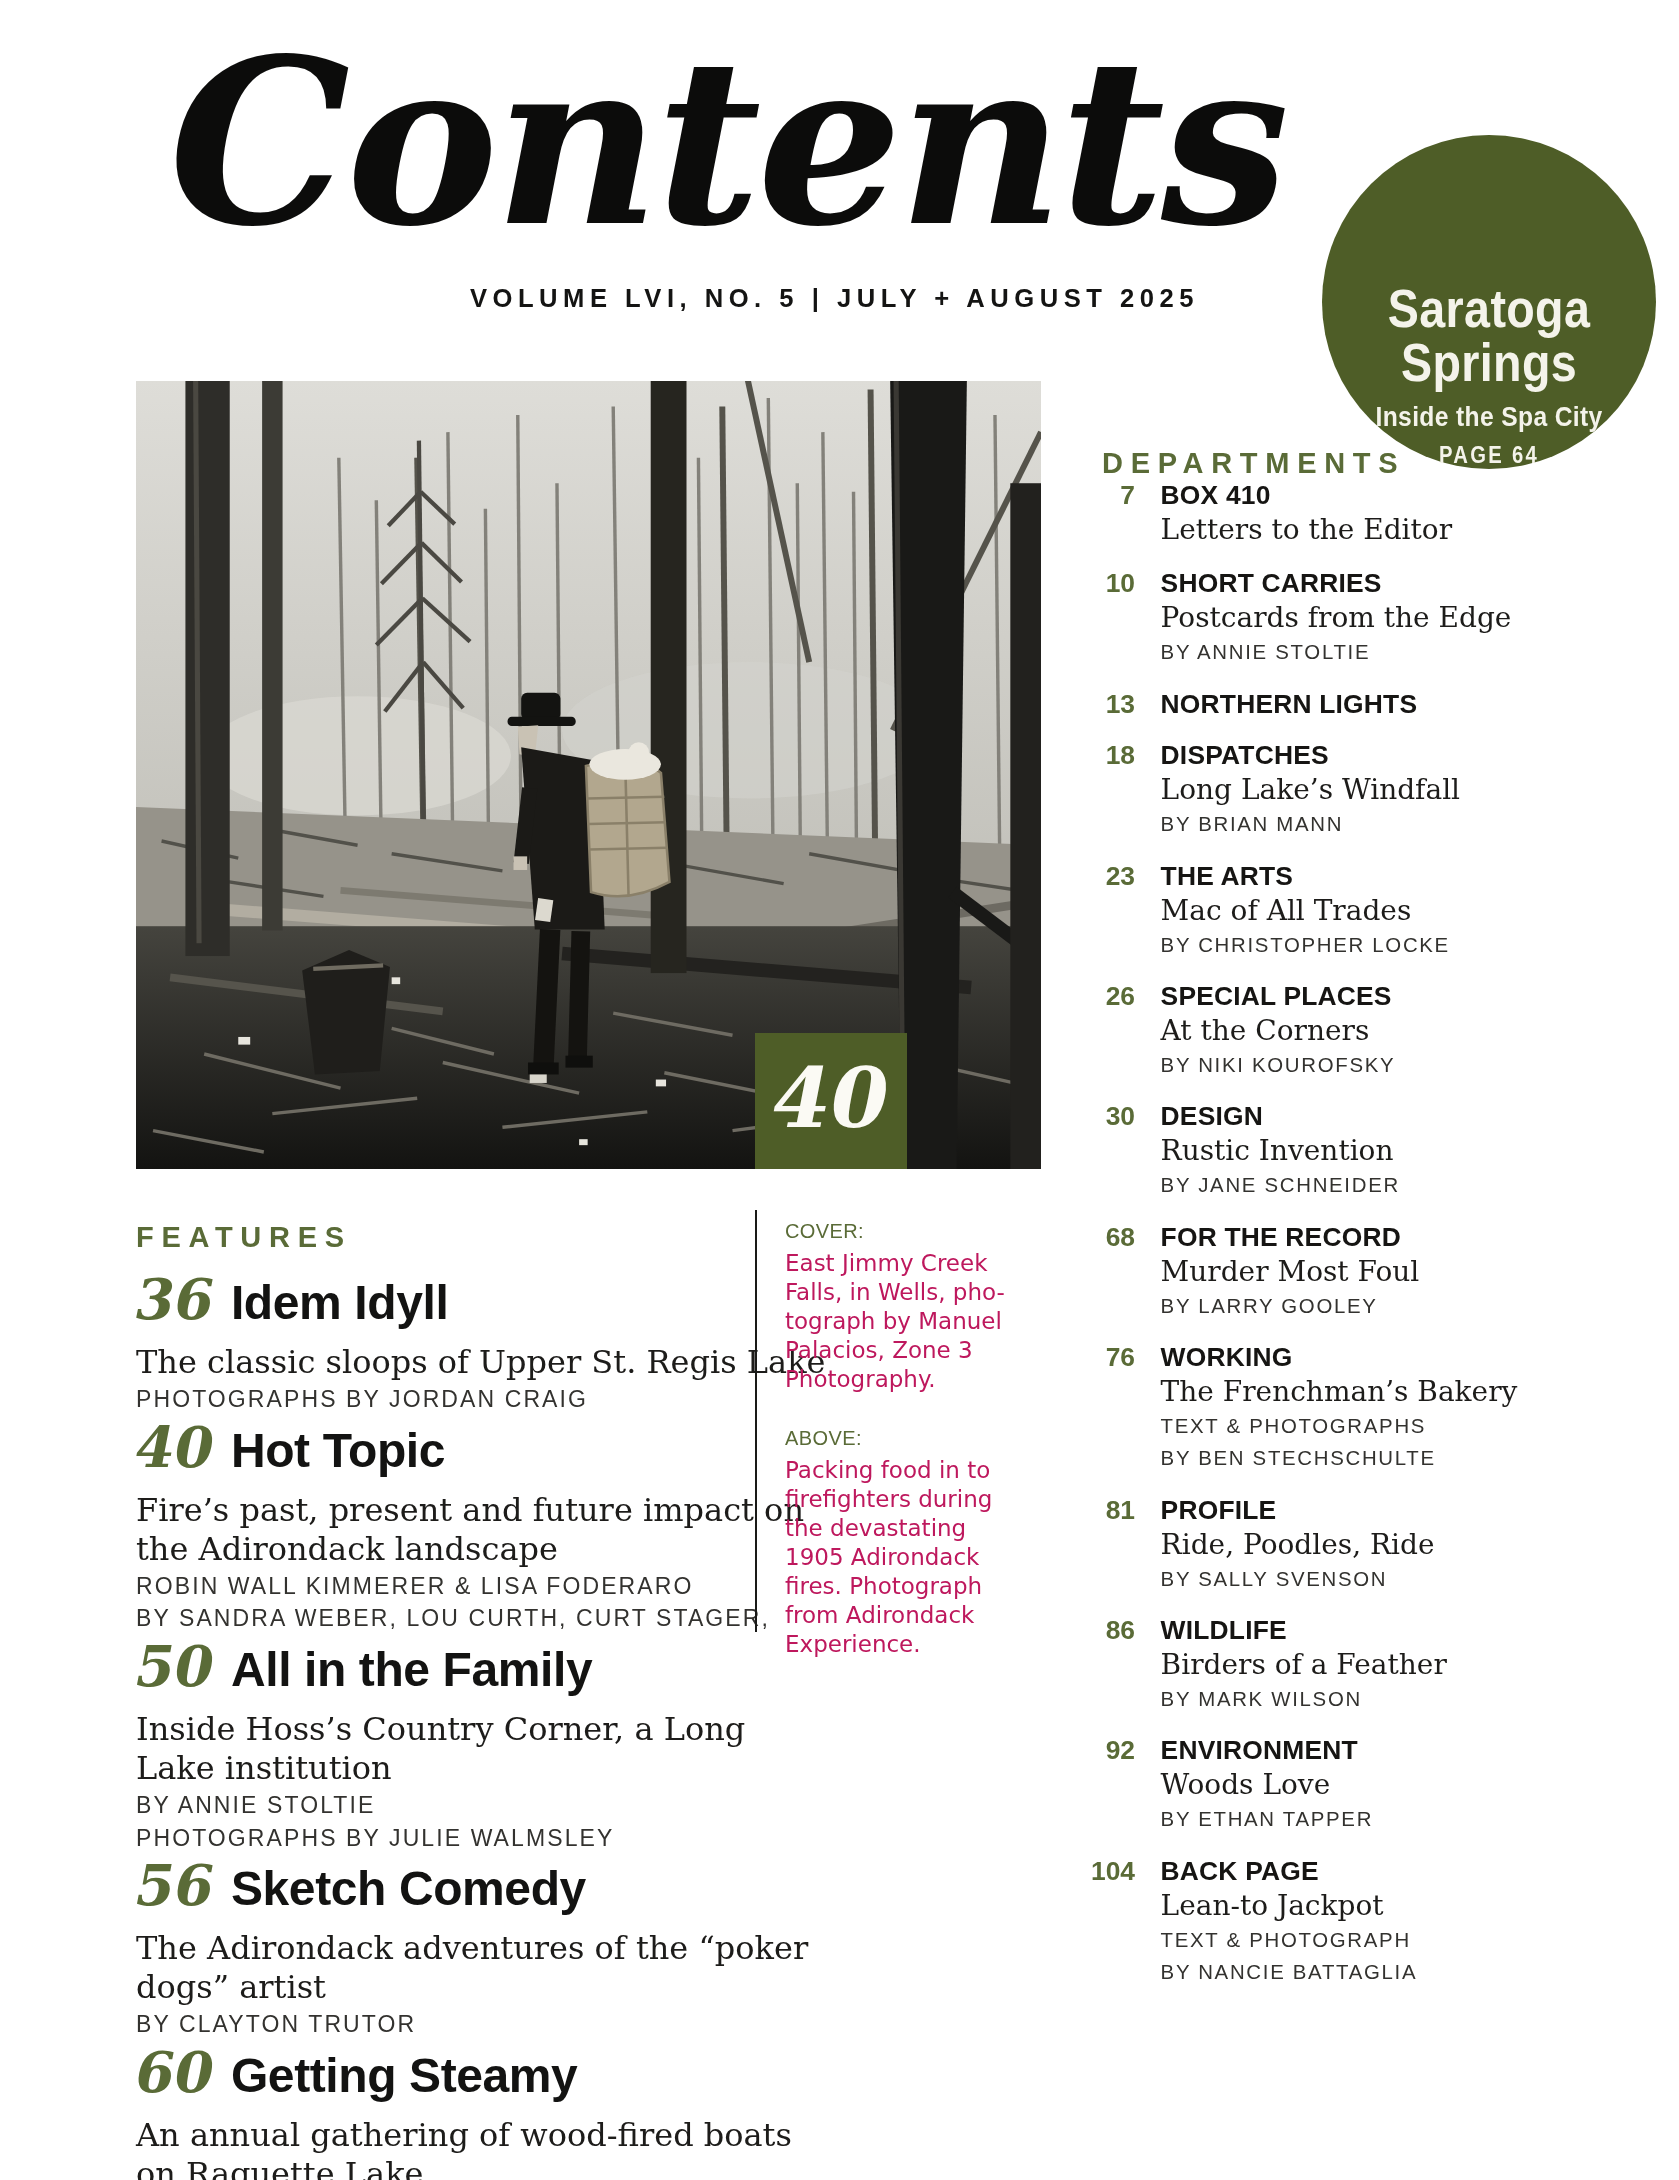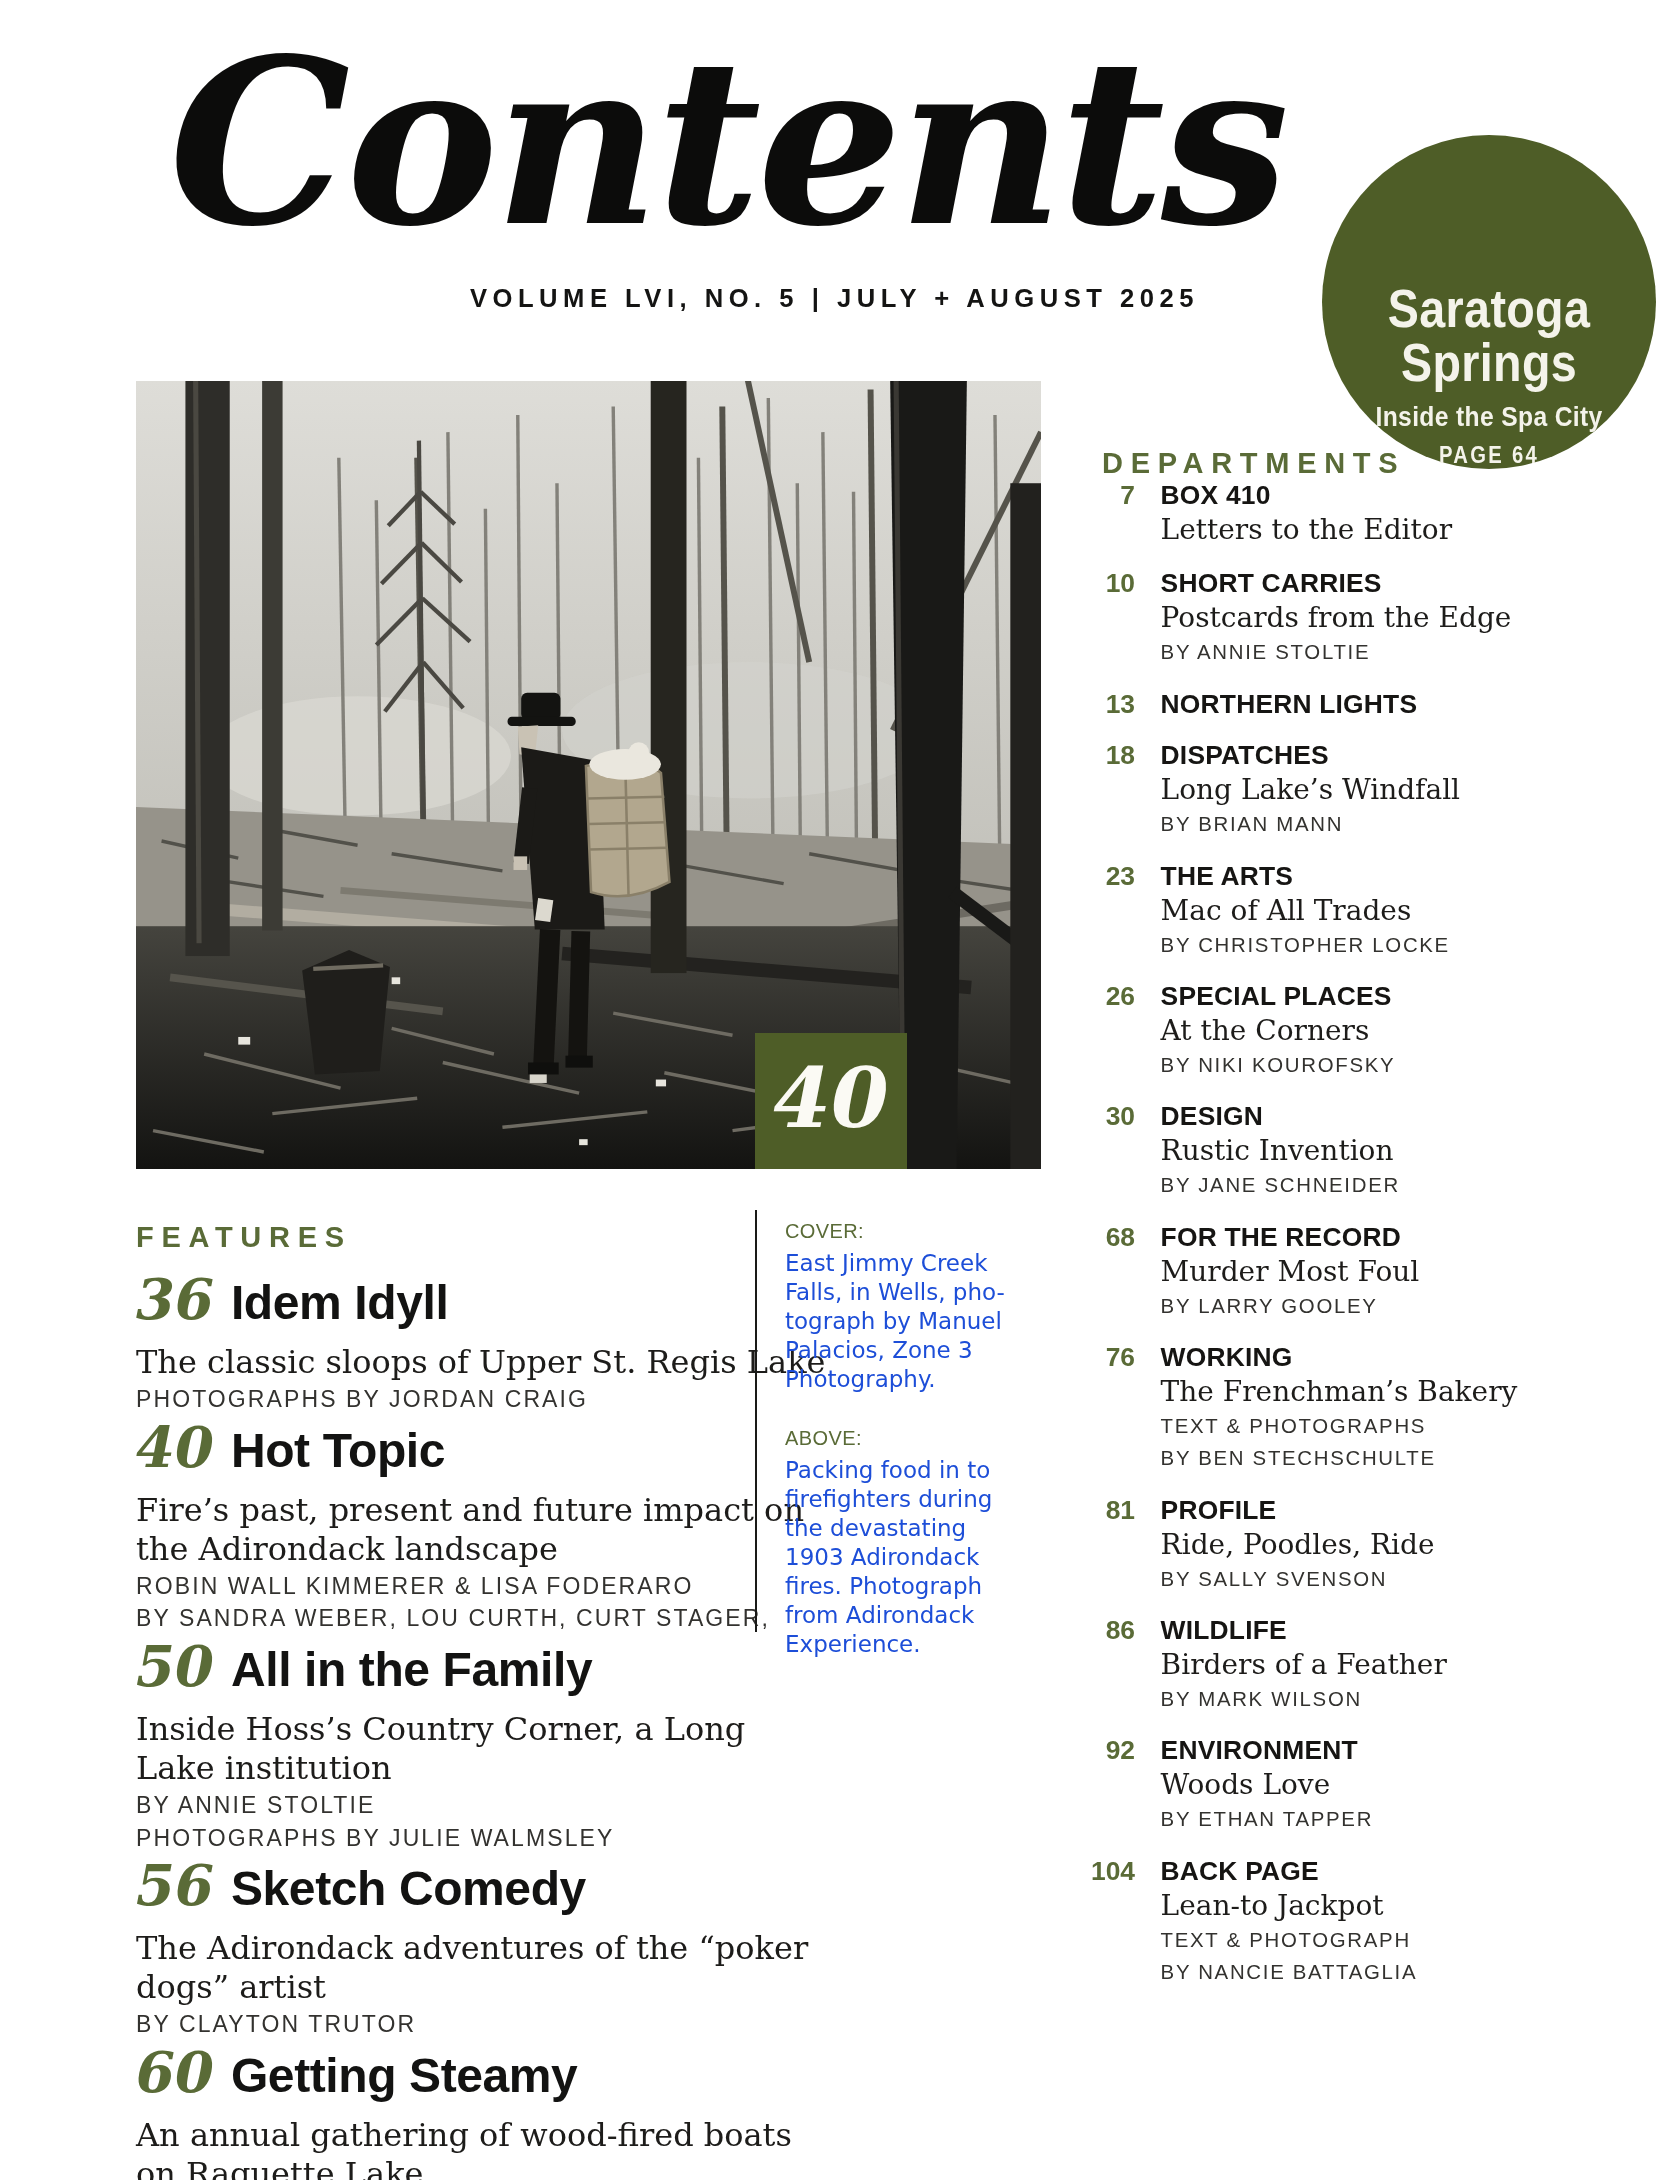--- a/index.html
+++ b/index.html
@@ -42,21 +42,21 @@
   .feat-sub{font-family:"DejaVu Serif",serif;font-size:32px;line-height:39px;color:#1d1c1a;}
   .feat-by{font-size:23px;letter-spacing:2.1px;color:#33322f;line-height:29px;margin-top:3.4px;font-weight:500;}
 
   
   .v-divider{position:absolute;left:755px;top:1210px;width:1.7px;height:422px;background:#1a1a18;}
 
   
   .cover-col{position:absolute;left:785px;top:1213px;width:249px;}
   .note-block{margin-bottom:25.6px;}
   .note-label{font-size:20px;font-weight:normal;color:var(--accent-text);line-height:36px;letter-spacing:0.4px;}
-  .note-line{font-family:"DejaVu Sans",sans-serif;font-size:23px;line-height:29px;color:#1d4ed8;}
+  .note-line{font-family:"DejaVu Sans",sans-serif;font-size:23px;line-height:29px;color:#be185d;}
 
   
   .departments-col{position:absolute;left:1075px;top:446px;width:511px;}
   .departments-col .sec-heading{margin-left:27px;}
   .dept{display:flex;margin-bottom:20.4px;}
   .dept-num{width:60px;text-align:right;font-size:26.4px;font-weight:bold;color:var(--accent-text);line-height:31px;flex:none;}
   .dept-body{margin-left:25.6px;}
   .dept-name{font-size:26.4px;font-weight:bold;color:#161513;line-height:31px;letter-spacing:0.2px;}
   .dept-sub{font-family:"DejaVu Serif",serif;font-size:28px;line-height:37px;color:#1d1c1a;}
   .dept-by{font-size:20.4px;letter-spacing:1.7px;color:#33322f;line-height:32px;font-weight:500;}
@@ -250,21 +250,21 @@
       <div class="note-line">Falls, in Wells, pho-</div>
       <div class="note-line">tograph by Manuel</div>
       <div class="note-line">Palacios, Zone 3</div>
       <div class="note-line">Photography.</div>
     </div>
     <div class="note-block">
       <div class="note-label">ABOVE:</div>
       <div class="note-line">Packing food in to</div>
       <div class="note-line">firefighters during</div>
       <div class="note-line">the devastating</div>
-      <div class="note-line">1903 Adirondack</div>
+      <div class="note-line">1905 Adirondack</div>
       <div class="note-line">fires. Photograph</div>
       <div class="note-line">from Adirondack</div>
       <div class="note-line">Experience.</div>
     </div>
   </div>
 
 <div class="departments-col">
   <div class="sec-heading">DEPARTMENTS</div>
   <div>
       <div class="dept">

